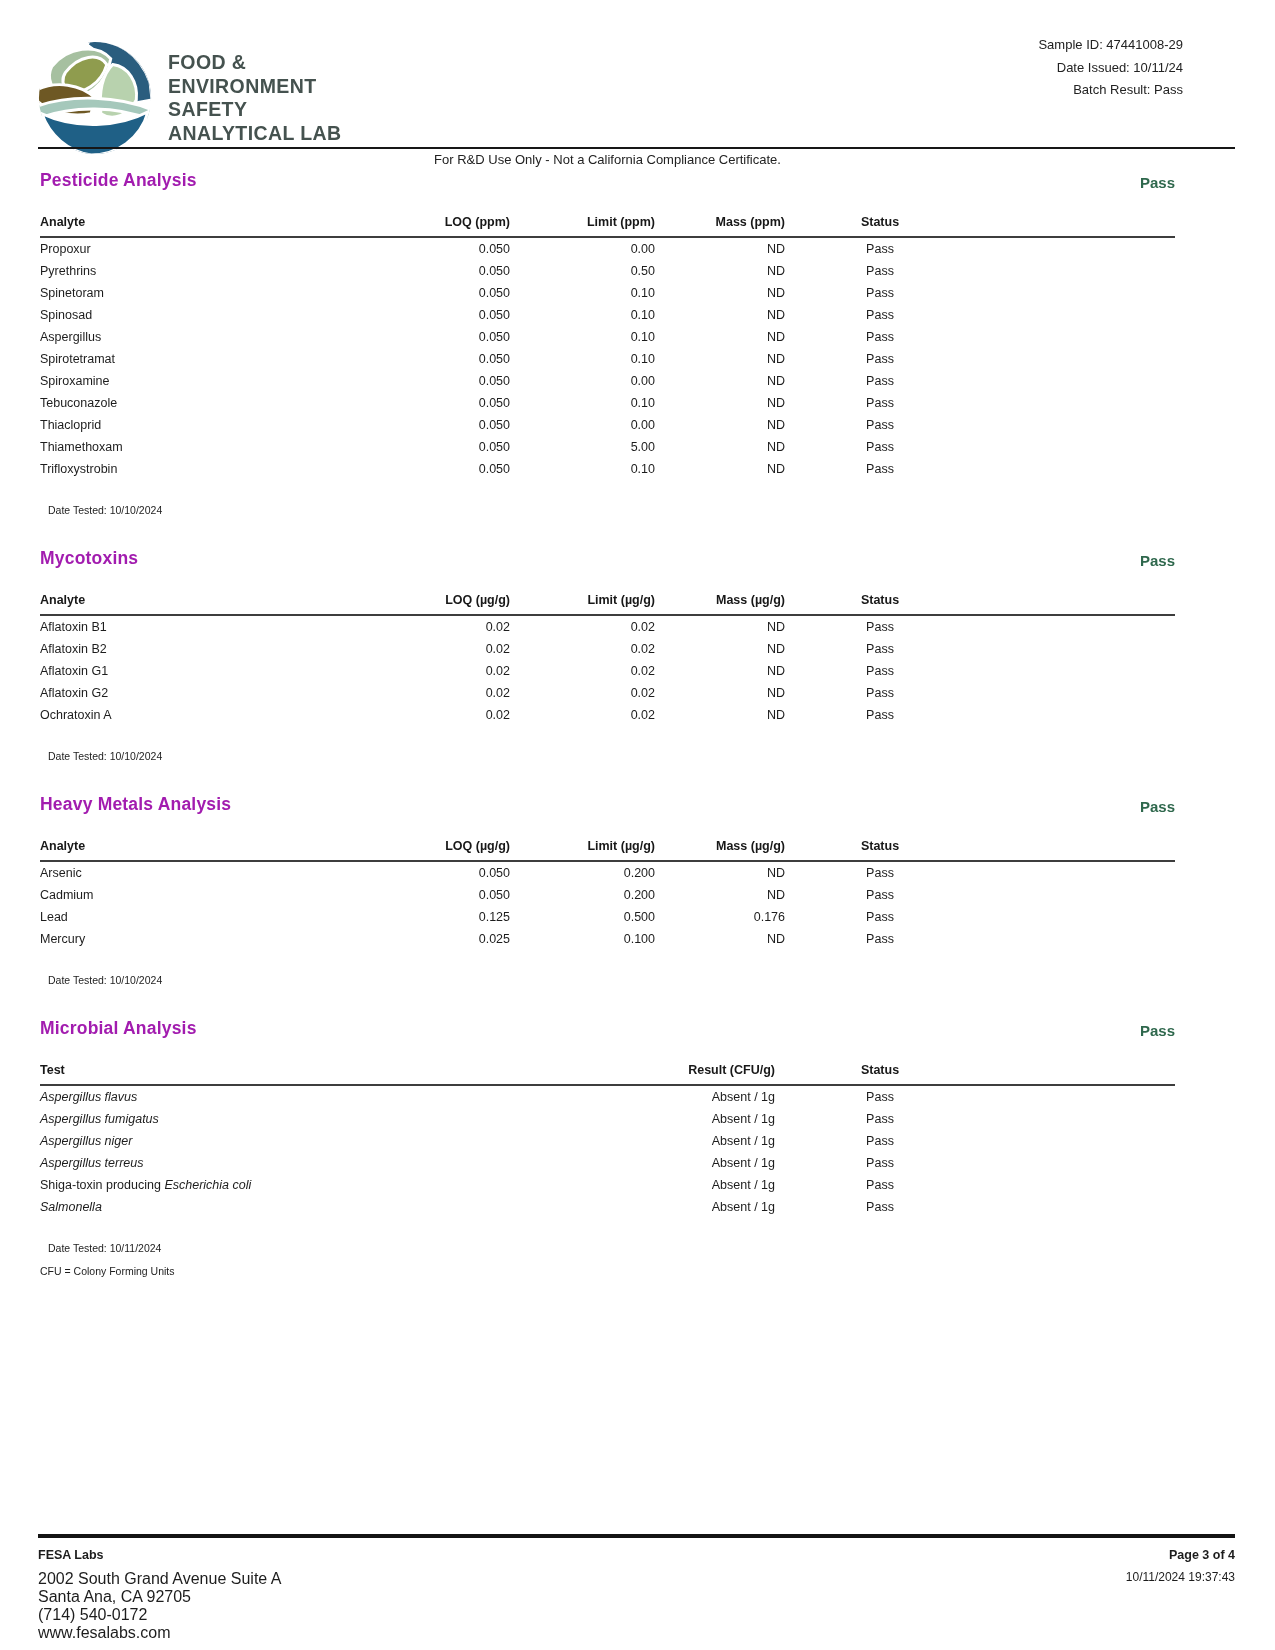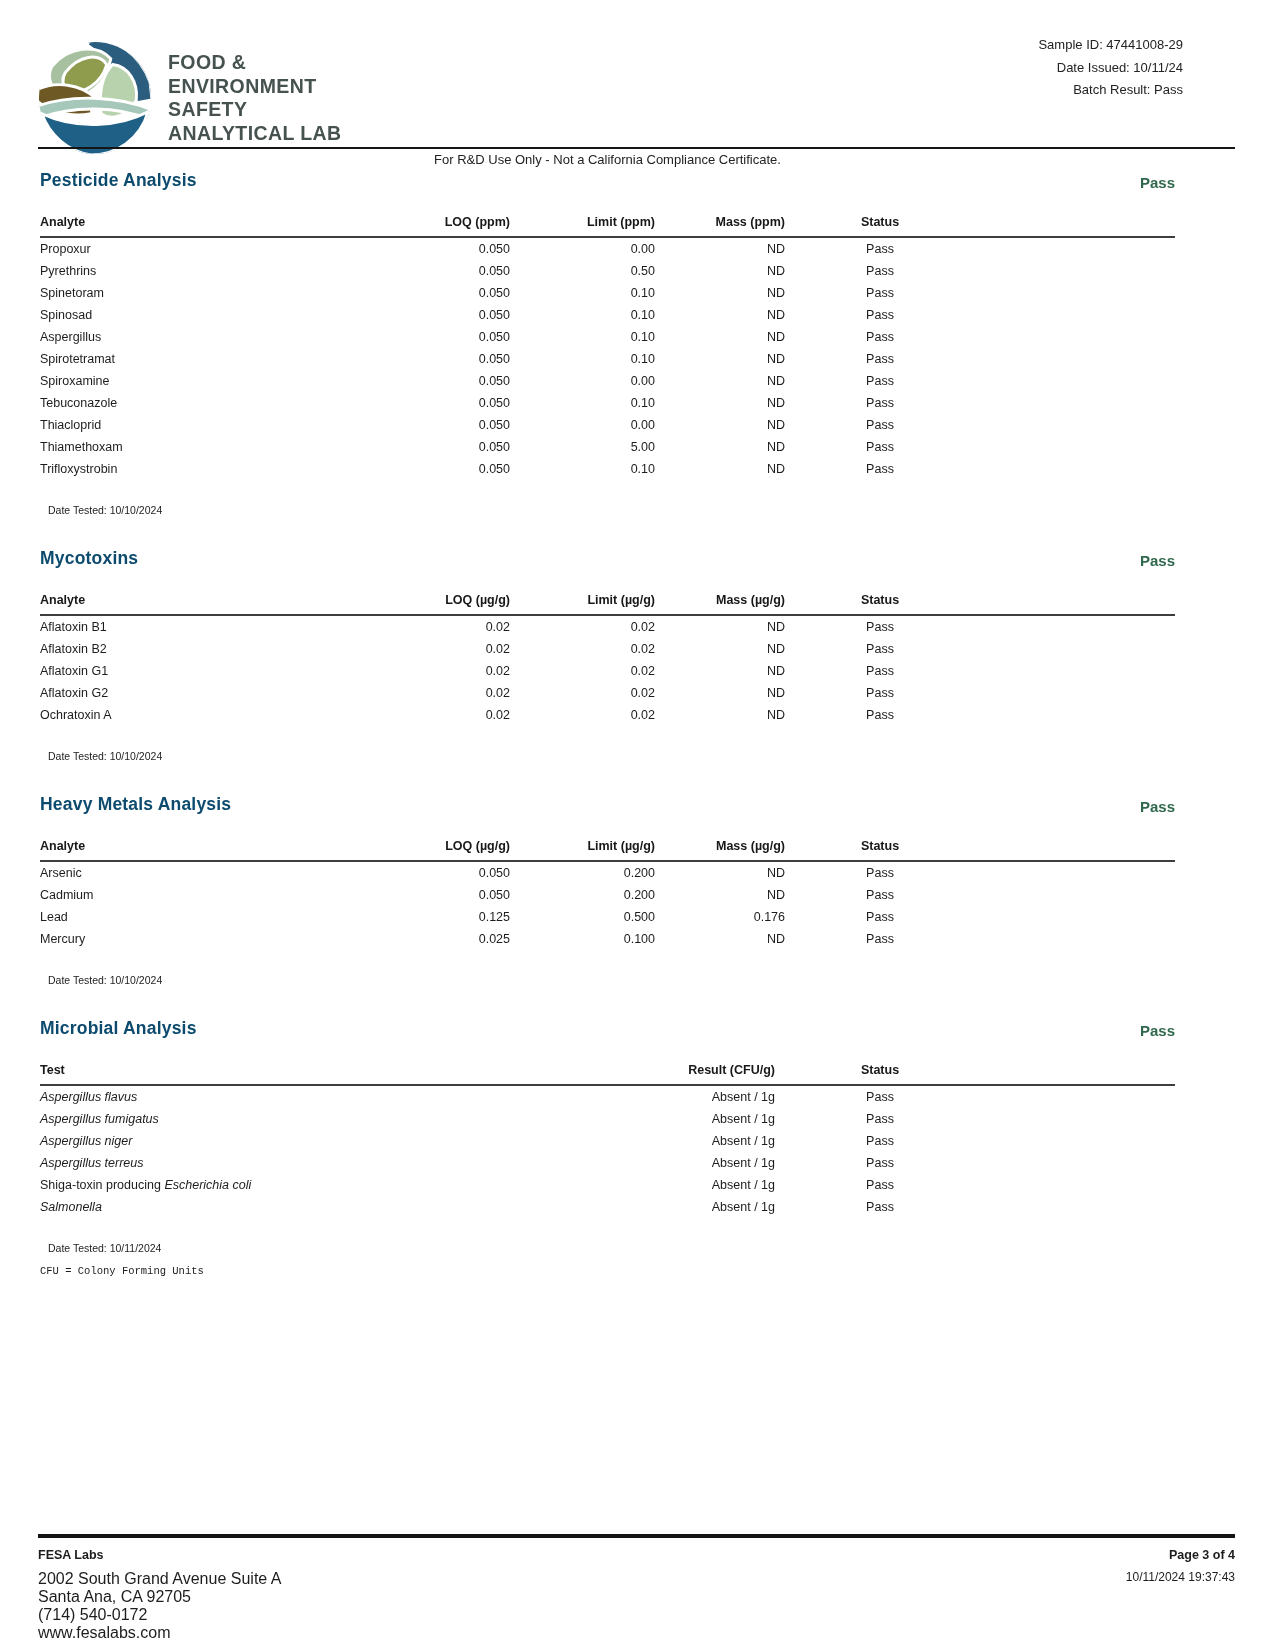--- a/index.html
+++ b/index.html
@@ -15,33 +15,33 @@
   .title { position:absolute; left:40px; width:1135px; top:101px; margin:0; text-align:center;
            font-size:29px; font-weight:bold; color:#141414; letter-spacing:0.2px; }
   .meta { position:absolute; right:92px; top:34px; text-align:right; font-size:13px; line-height:22.5px; color:#222; }
   .main-rule { position:absolute; left:38px; right:40px; top:147px; border-top:2.5px solid #161616; height:0; }
   .subtitle { position:absolute; left:40px; width:1135px; top:152px; text-align:center; font-size:13px; color:#222; }
   
   .content { padding:0 100px 0 40px; }
   section { margin-top:32px; }
   section.first { margin-top:0; }
   .sec-head { display:flex; justify-content:space-between; align-items:flex-end; }
-  .sec-head h2 { margin:0; font-size:17.5px; font-weight:bold; color:#0c4a6e; letter-spacing:0.2px; }
+  .sec-head h2 { margin:0; font-size:17.5px; font-weight:bold; color:#a21caf; letter-spacing:0.2px; }
   .sec-pass { font-size:15px; font-weight:bold; color:#2f684d; }
   table { border-collapse:collapse; table-layout:fixed; width:1135px; margin-top:24px; }
   thead th { font-size:12.5px; font-weight:bold; color:#181818; vertical-align:bottom;
              padding:0 0 7px 0; border-bottom:2.5px solid #3d3d3d;margin-left:36px; }
   tbody td { font-size:12.5px; color:#1d1d1d; height:22px; padding:0; vertical-align:middle; }
   .c-name, th.h-left { text-align:left; }
   .c-num, th.h-right, .c-result { text-align:right; }
   .c-status, th.h-center { text-align:center; }
   td.c-result { padding-right:10px; }
   th.h-result { text-align:right; padding-right:10px; }
   .date-tested { margin-top:24px; font-size:10.5px; color:#1d1d1d;margin-left:8px; }
-  .note { margin-top:11px; font-size:10.5px; color:#1d1d1d;font-family:Liberation Mono, monospace; }
+  .note { margin-top:11px; font-size:10.5px; color:#1d1d1d; }
   
   .footer { position:absolute; left:38px; right:40px; top:1534px; border-top:4px solid #141414;
             padding-top:10px; display:flex; justify-content:space-between; align-items:flex-start; }
   .f-lab { font-size:12.5px; font-weight:bold; margin-bottom:8px; }
   .f-addr { font-size:16px; line-height:18px; }
   .f-right { text-align:right; }
   .f-page { font-size:12.5px; font-weight:bold; margin-bottom:8px; }
   .f-time { font-size:12px; }
 </style>
 </head>

